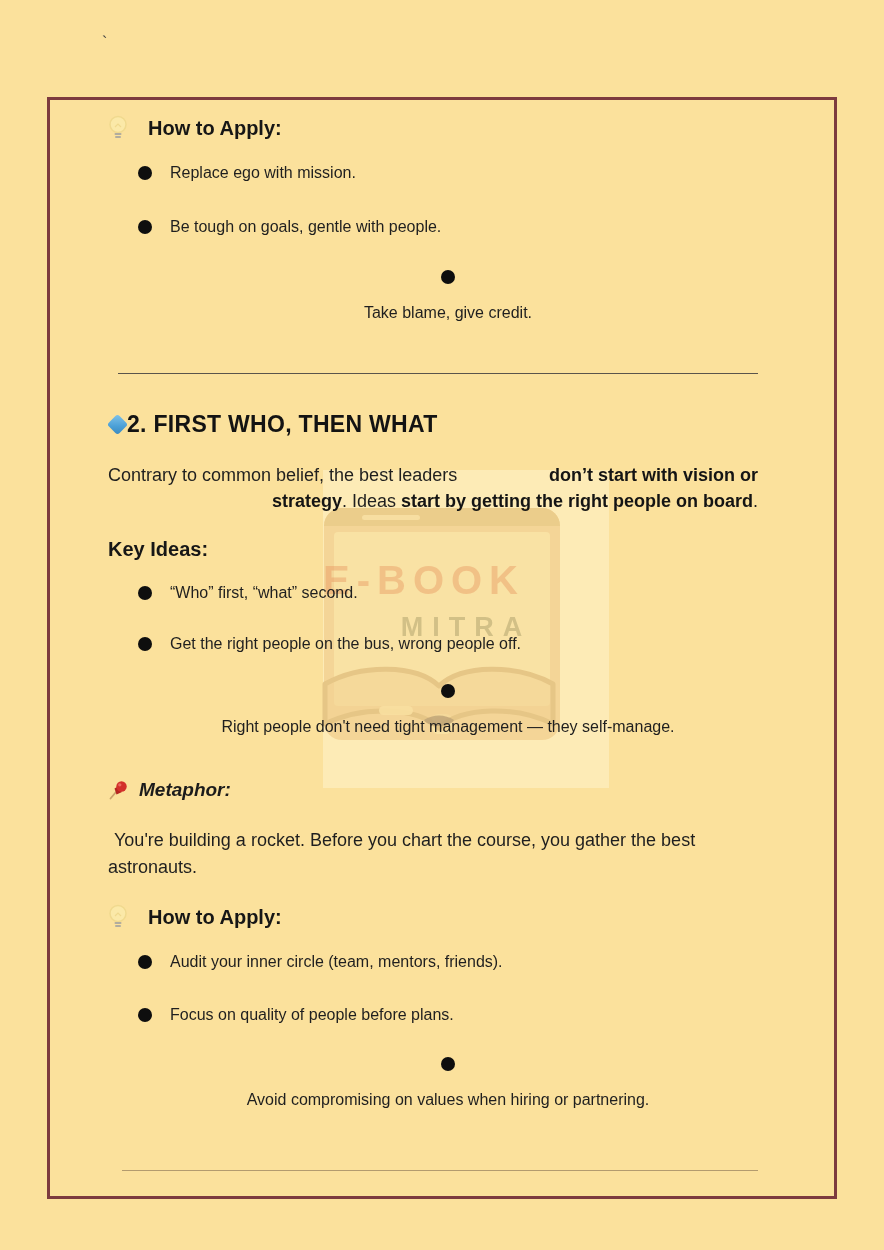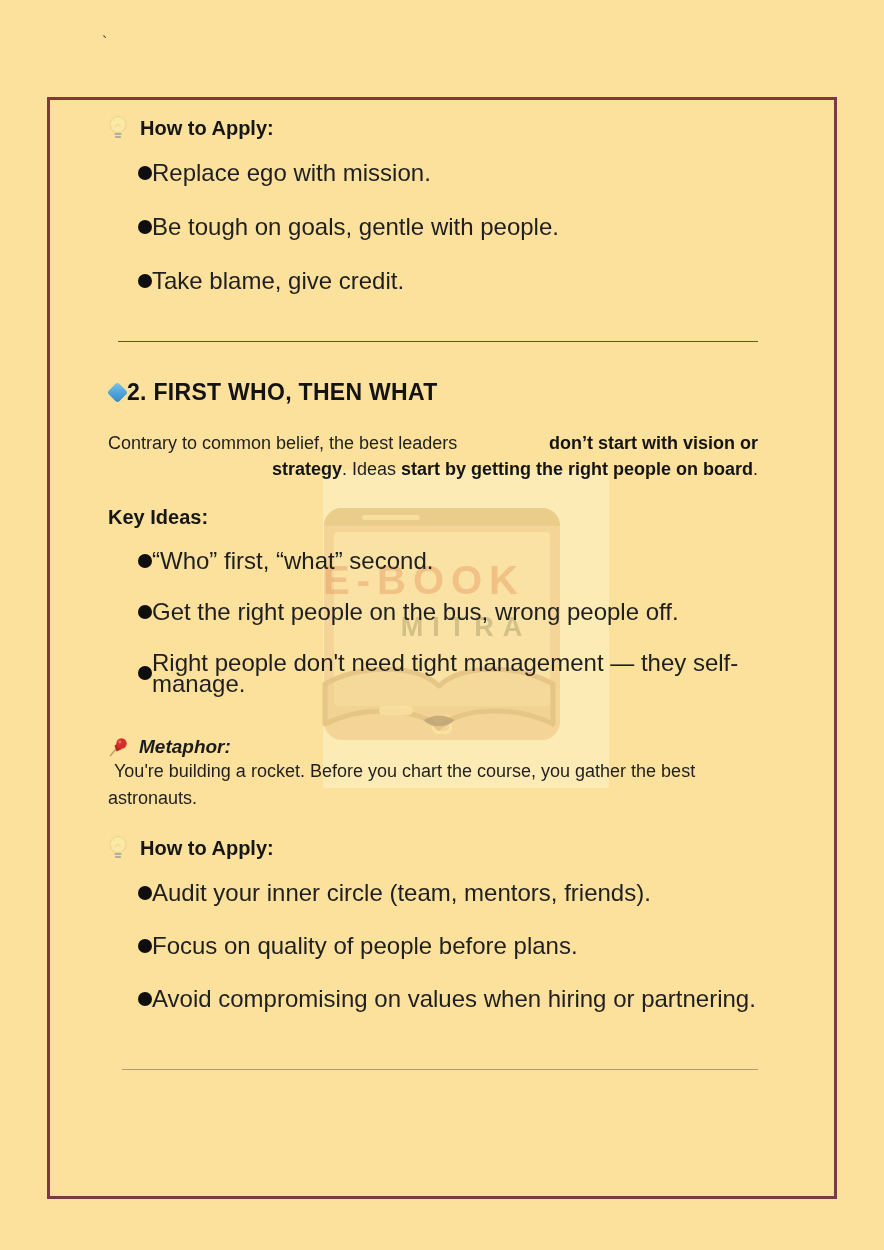--- a/index.html
+++ b/index.html
@@ -55,49 +55,49 @@
     color:rgba(146,136,86,0.38);
   }
 
   
   .frame {
     position:absolute; left:47px; top:97px; width:790px; height:1102px;
     border:3px solid #7d3b3f; z-index:1;
   }
   .content { position:relative; width:100%; height:100%; padding:10px 76px 0 58px; }
 
-  .hrow { display:flex; align-items:center; gap:12px; }
+  .hrow { display:flex; align-items:center; gap:20px; }
   .h-apply { font-size:20px; font-weight:bold; color:#161616; line-height:28px; }
   .h-chapter { font-size:23px; font-weight:bold; color:#131313; line-height:28px; letter-spacing:0.3px; }
   .h-key { font-size:20px; font-weight:bold; color:#161616; line-height:22px; margin-top:24px; }
   .h-meta { font-size:19px; font-weight:bold; font-style:italic; color:#1b1b1b; line-height:22px; }
 
   .row-apply1 { margin-top:4px; }
   .row-chapter { margin-top:36px; gap:0; }
   .row-meta { margin-top:42px; gap:9px; }
   .row-apply2 { margin-top:22px; }
 
   ul.blist { list-style:none; padding-left:30px; }
   .list1 { margin-top:20px; }
   .list2 { margin-top:22px; }
   .list3 { margin-top:20px; }
-  ul.blist li { display:flex; align-items:center; gap:0; font-size:24px; line-height:21px; color:#1f1f1f; }
+  ul.blist li { display:flex; align-items:center; gap:18px; font-size:16px; line-height:21px; color:#1f1f1f; }
   .list1 li { margin-bottom:33px; }
   .list2 li { margin-bottom:30px; }
   .list3 li { margin-bottom:32px; }
-  ul.blist li:last-child { margin-bottom:0; }
+  ul.blist li:last-child { margin-bottom:0;flex-direction:column; }
   .dot { width:14px; height:14px; border-radius:50%; background:#0e0e0e; flex:none; }
 
   .divider1 { border:none; border-top:1px solid #5a544b; width:640px; margin-left:10px; margin-top:50px; }
   .divider2 { border:none; border-top:1px solid #b39b6e; width:636px; margin-left:14px; margin-top:60px; }
 
   .para { margin-top:24px; width:650px; font-size:18px; line-height:26px; color:#1f1f1f;text-align:right; }
   .pline1 { display:flex; justify-content:space-between; }
   .b { font-weight:bold; color:#141414; }
-  .meta-text { margin-top:0; width:652px; font-size:18px; line-height:27px; color:#1f1f1f; text-indent:6px; }
+  .meta-text { margin-top:26px; width:652px; font-size:18px; line-height:27px; color:#1f1f1f; text-indent:6px; }
 
   .icon { flex:none; display:inline-flex; }
   .diamond {
     width:15px; height:15px; border-radius:3px; transform:rotate(45deg);
     background:linear-gradient(135deg,#82c4ea 0%,#4a9fd6 60%,#3c88bd 100%);
     margin:0 2px;
   }
 </style>
 </head>
 <body>

